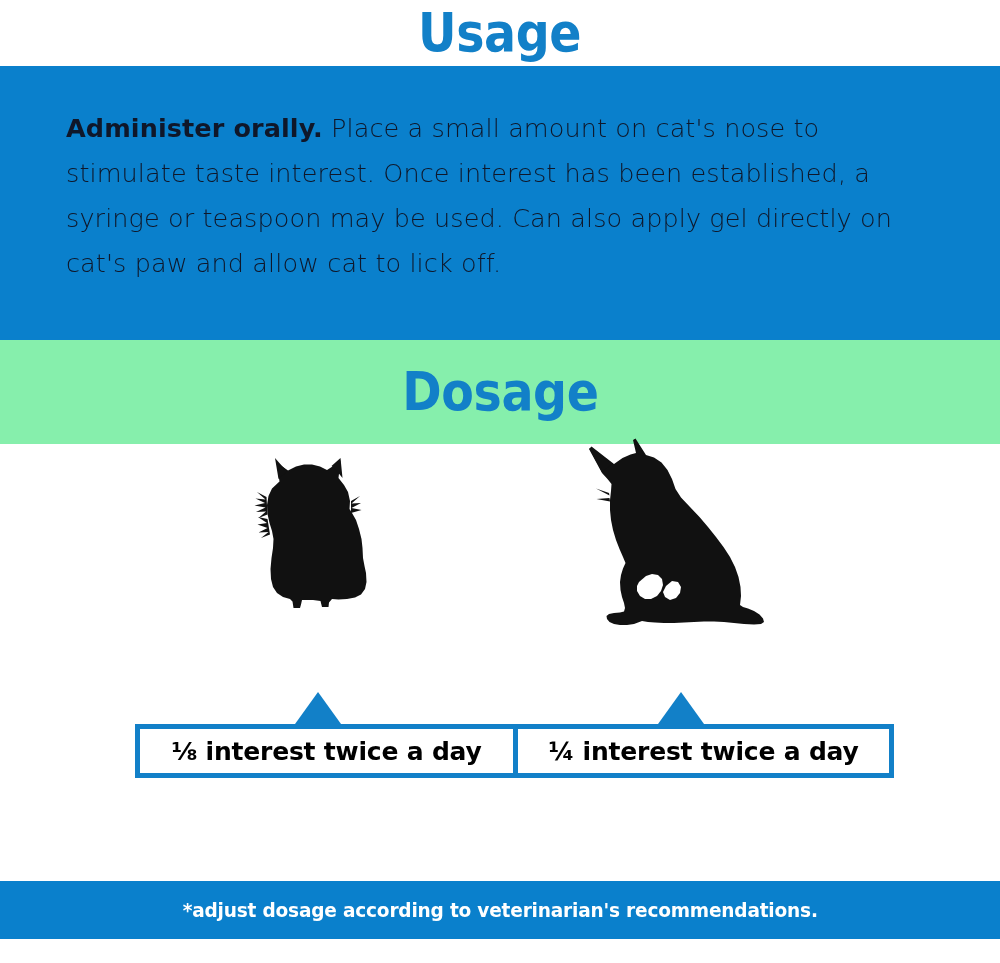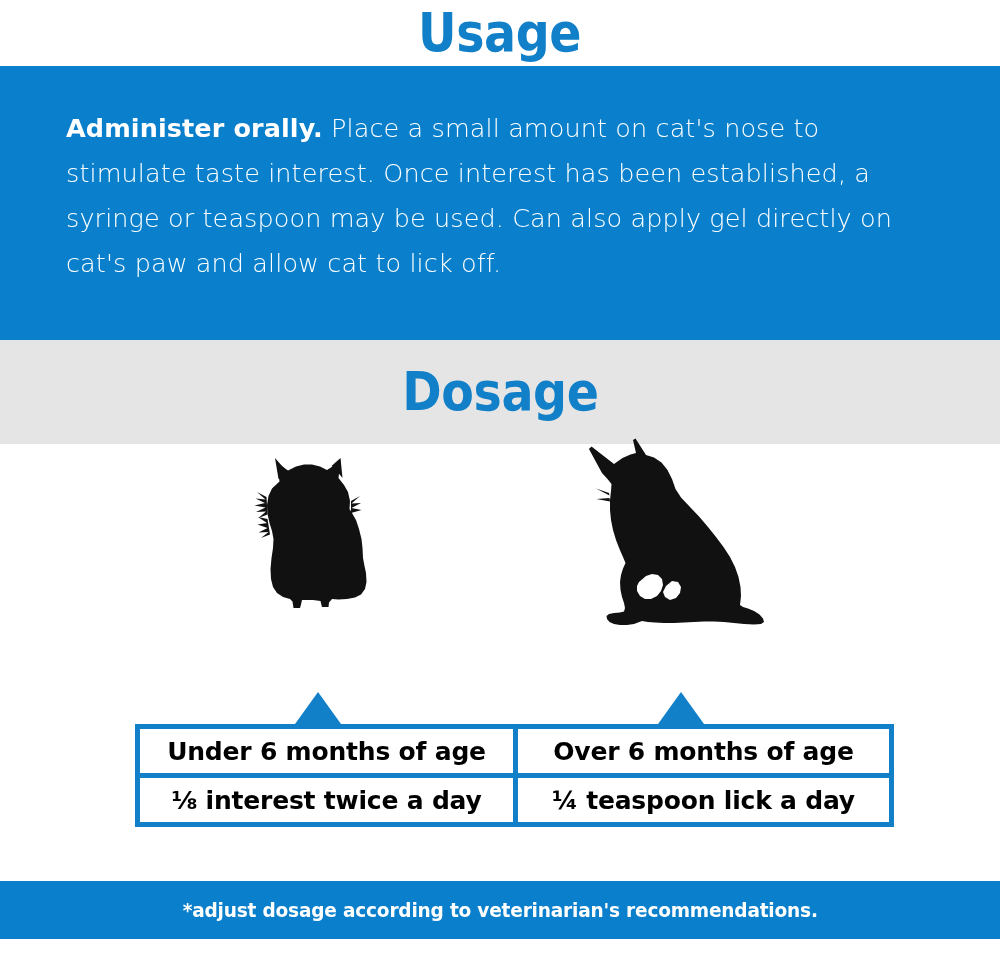--- a/index.html
+++ b/index.html
@@ -37,39 +37,39 @@
   }
 
   
   .usage-band {
     background: #0A80CC;
     height: 274px;
     box-sizing: border-box;
     padding: 40px 62px 0 66px;
   }
   .usage-text {
-    color: #ffffff;
+    color: #0f172a;
     font-family: "DejaVu Sans", sans-serif;
     font-size: 25.5px;
     line-height: 45px;
     font-weight: 300;
     margin: 0;
     letter-spacing: 0.1px;
   }
   .usage-text b {
     font-weight: bold;
   }
 
   
   .dosage-title-wrap {
     height: 104px;
     display: flex;
     align-items: center;
     justify-content: center;
-    background: #e5e5e5;
+    background: #86efac;
   }
 
   
   .cats-row {
     position: relative;
     height: 248px;
     background: #ffffff;
   }
   .cat-kitten {
     position: absolute;
@@ -200,26 +200,22 @@
 
 <div class="pointers">
   <span class="pointer p1"></span>
   <span class="pointer p2"></span>
 </div>
 
 <div class="table-wrap">
   <table class="dosage-table">
     <tbody>
       <tr>
-        <td class="col-a">Under 6 months of age</td>
-        <td class="col-b">Over 6 months of age</td>
-      </tr>
-      <tr>
         <td class="col-a">⅛ interest twice a day</td>
-        <td class="col-b">¼ teaspoon lick a day</td>
+        <td class="col-b">¼ interest twice a day</td>
       </tr>
     </tbody>
   </table>
 </div>
 
 <div class="spacer"></div>
 
 <div class="footer-band">
   <p class="footer-text">*adjust dosage according to veterinarian's recommendations.</p>
 </div>

